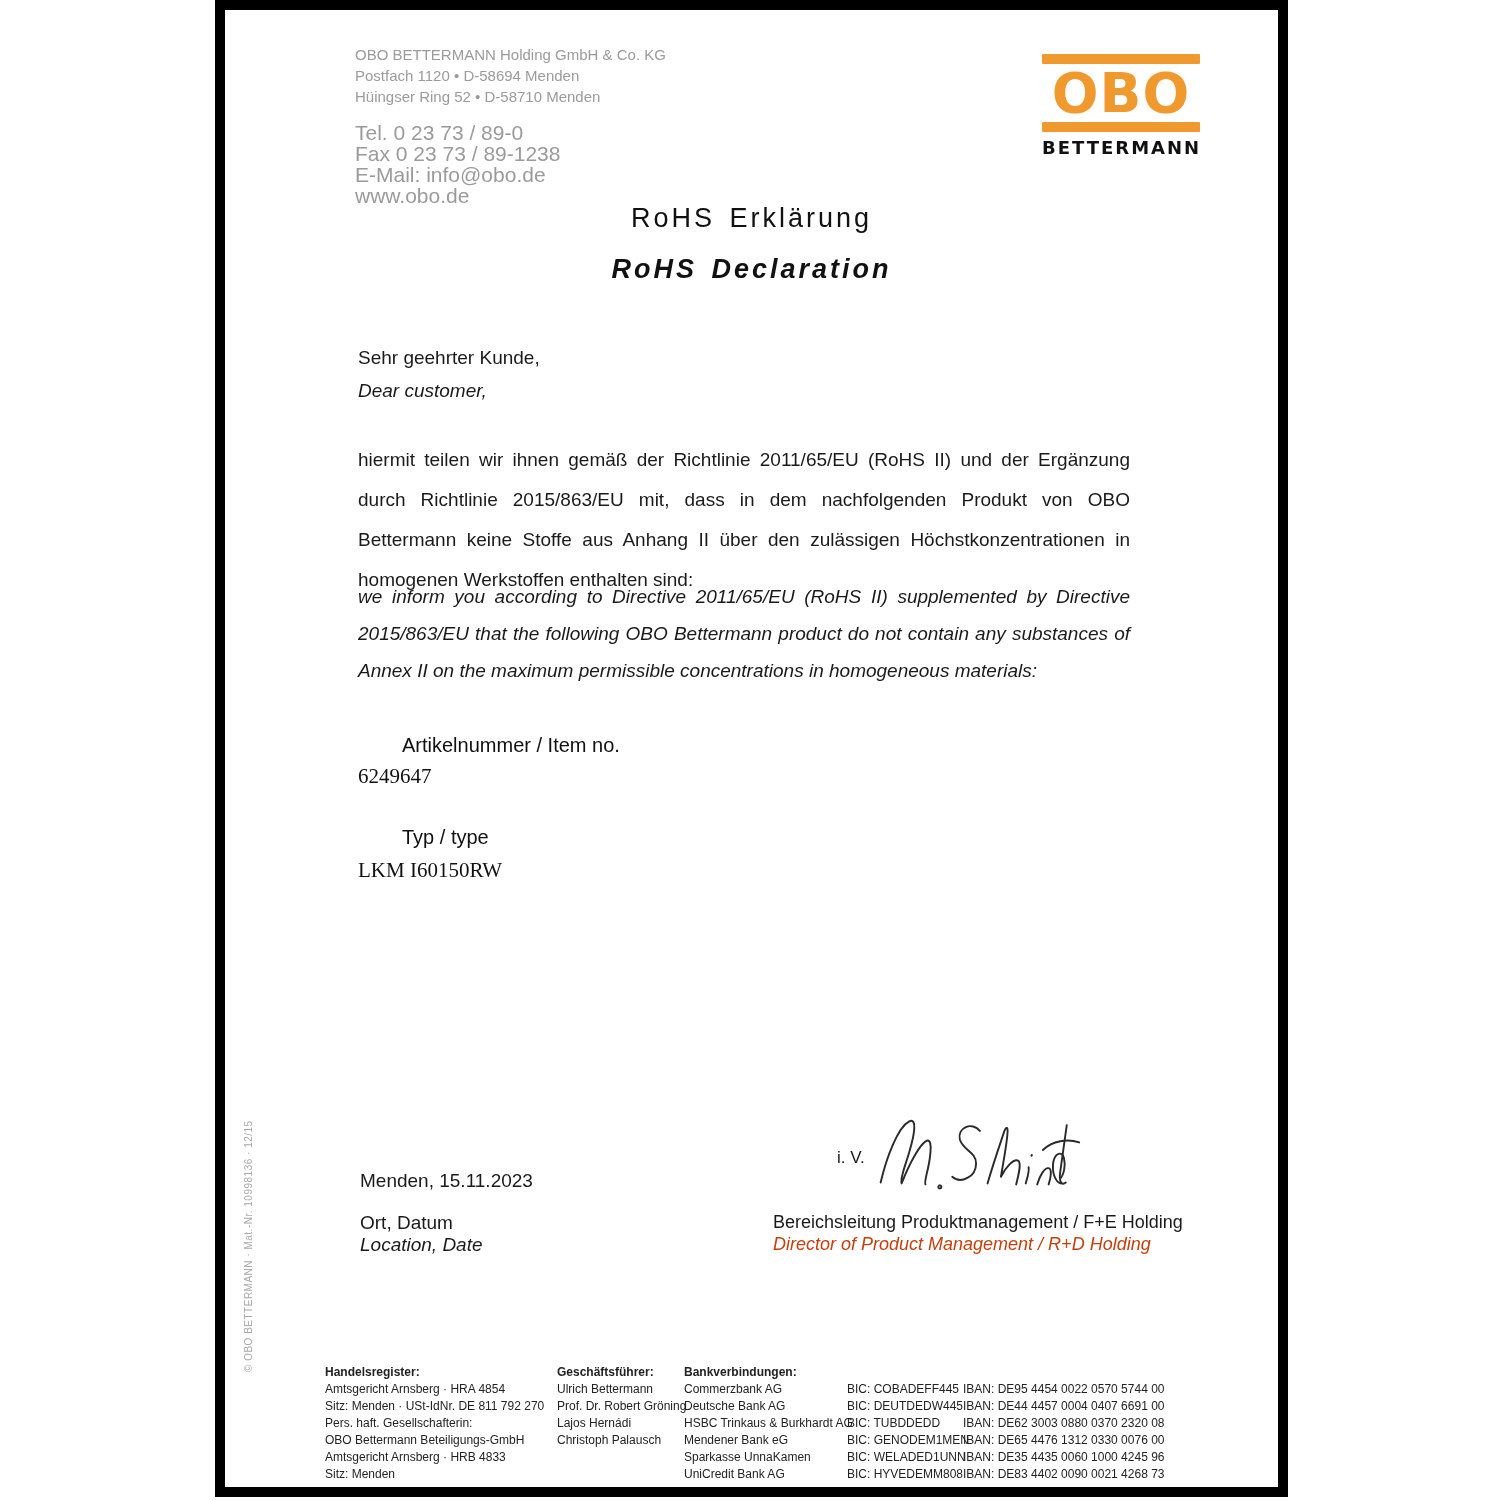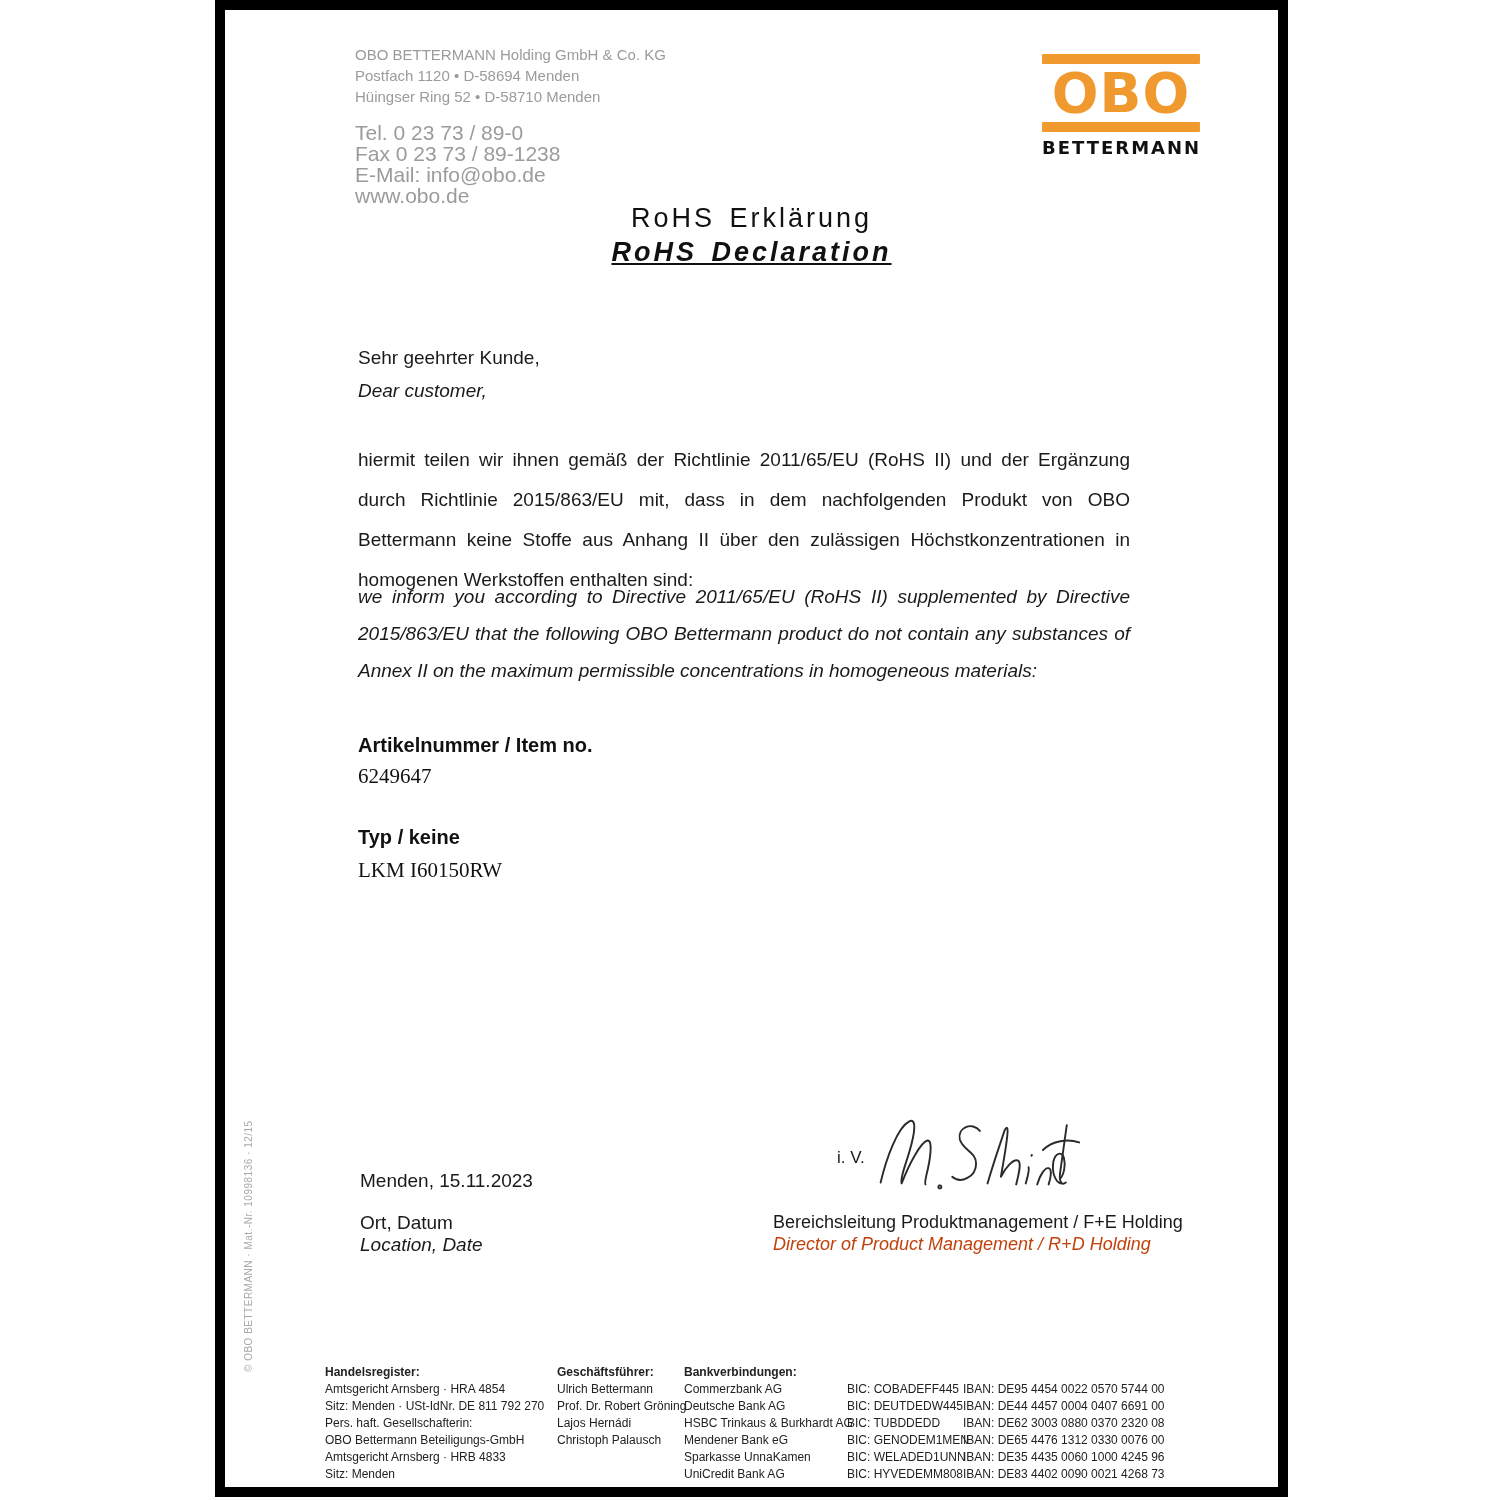--- a/index.html
+++ b/index.html
@@ -15,30 +15,30 @@
   .sender { left:130px; top:34px; font-size:15px; line-height:21px; }
   .contact { left:130px; top:112px; font-size:21px; line-height:21px; }
 
   .logo { left:785px; top:44px; width:158px; text-align:center;margin-left:32px; }
   .logo-bar { height:10px; border-radius:1px; }
   .logo-obo { font-size:55px; font-weight:bold; line-height:58px; letter-spacing:1px; font-family:"DejaVu Sans", sans-serif; }
   .logo-sub { margin-top:5px; font-size:18px; font-weight:bold; letter-spacing:2px; color:#111; font-family:"DejaVu Sans", sans-serif; }
 
   .title-block { left:0; top:193px; width:1053px; text-align:center; color:#111; }
   .title-de { font-size:27px; font-weight:normal; letter-spacing:3px; word-spacing:4px; }
-  .title-en { font-size:27px; font-weight:bold; font-style:italic; letter-spacing:3px; word-spacing:4px; margin-top:3px;text-decoration:underline; }
+  .title-en { font-size:27px; font-weight:bold; font-style:italic; letter-spacing:3px; word-spacing:4px; margin-top:20px; }
 
   .body-text { color:#1a1a1a; font-size:19px; }
   .salut-de { left:133px; top:337px; }
   .salut-en { left:133px; top:370px; font-style:italic; }
   .para { left:133px; width:772px; text-align:justify; }
   .para-de { top:430px; line-height:40px; }
   .para-en { top:568px; line-height:37px; font-style:italic; }
 
-  .label-bold { font-size:20px; font-weight:bold; color:#111; }
+  .label-bold { font-size:20px; font-weight:normal; color:#111;margin-left:44px; }
   .serif-val { font-family:"Liberation Serif", serif; font-size:21px; color:#111; }
   .item-label { left:133px; top:724px; }
   .item-value { left:133px; top:754px; }
   .type-label { left:133px; top:816px; }
   .type-value { left:133px; top:848px; }
 
   .iv { left:612px; top:1138px; font-size:17px; color:#1a1a1a; }
   .sig { left:648px; top:1096px; }
 
   .date-line { left:135px; top:1160px; }
@@ -87,21 +87,21 @@
     </div>
 
     <div class="abs body-text salut-de">Sehr geehrter Kunde,</div>
     <div class="abs body-text salut-en">Dear customer,</div>
 
     <div class="abs body-text para para-de">hiermit teilen wir ihnen gemäß der Richtlinie 2011/65/EU (RoHS II) und der Ergänzung durch Richtlinie 2015/863/EU mit, dass in dem nachfolgenden Produkt von OBO Bettermann keine Stoffe aus Anhang II über den zulässigen Höchstkonzentrationen in homogenen Werkstoffen enthalten sind:</div>
     <div class="abs body-text para para-en">we inform you according to Directive 2011/65/EU (RoHS II) supplemented by Directive 2015/863/EU that the following OBO Bettermann product do not contain any substances of Annex II on the maximum permissible concentrations in homogeneous materials:</div>
 
     <div class="abs label-bold item-label">Artikelnummer / Item no.</div>
     <div class="abs serif-val item-value">6249647</div>
-    <div class="abs label-bold type-label">Typ / keine</div>
+    <div class="abs label-bold type-label">Typ / type</div>
     <div class="abs serif-val type-value">LKM I60150RW</div>
 
     <div class="abs iv">i. V.</div>
     <div class="abs sig">
       <svg width="210" height="90" viewBox="0 0 220 90" xmlns="http://www.w3.org/2000/svg" aria-label="handwritten signature">
         <g fill="none" stroke="#2a2a2a" stroke-width="2" stroke-linecap="round" stroke-linejoin="round">
           <path d="M8,78 C14,52 26,20 38,14 C46,10 44,26 38,46 C34,60 28,74 30,79 C38,58 50,36 57,34 C63,33 60,54 56,70 C55,75 54,79 55,80"></path>
           <path d="M70,81 a1.6,1.6 0 1 0 0.1,0"></path>
           <path d="M112,24 C104,14 88,20 91,33 C94,44 108,46 108,58 C108,72 92,80 83,72"></path>
           <path d="M120,79 C126,58 133,38 137,26 C139,20 141,19 141,24 C141,33 136,60 134,72 C139,62 147,53 152,55 C156,57 152,72 150,80"></path>

